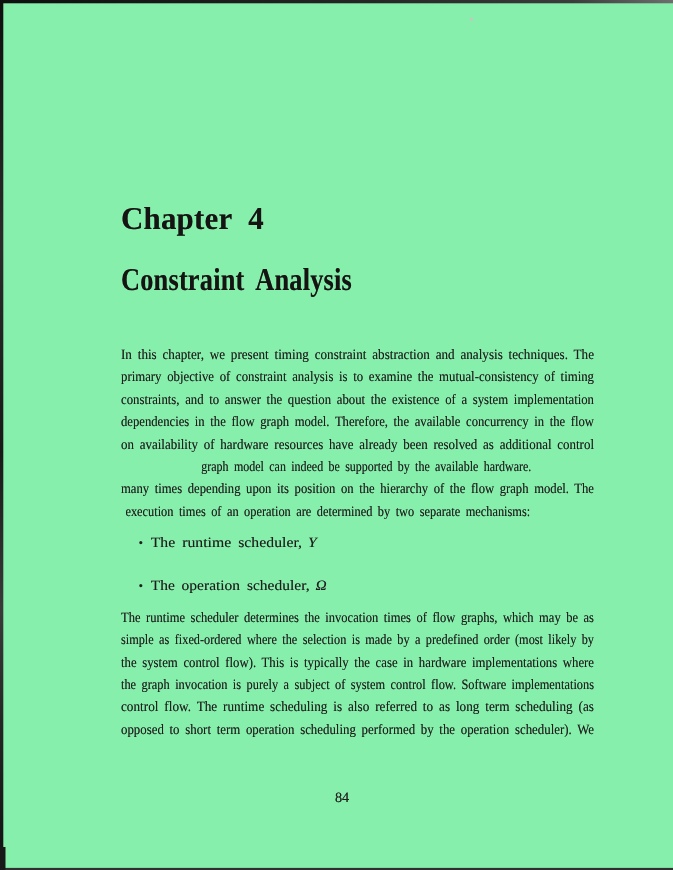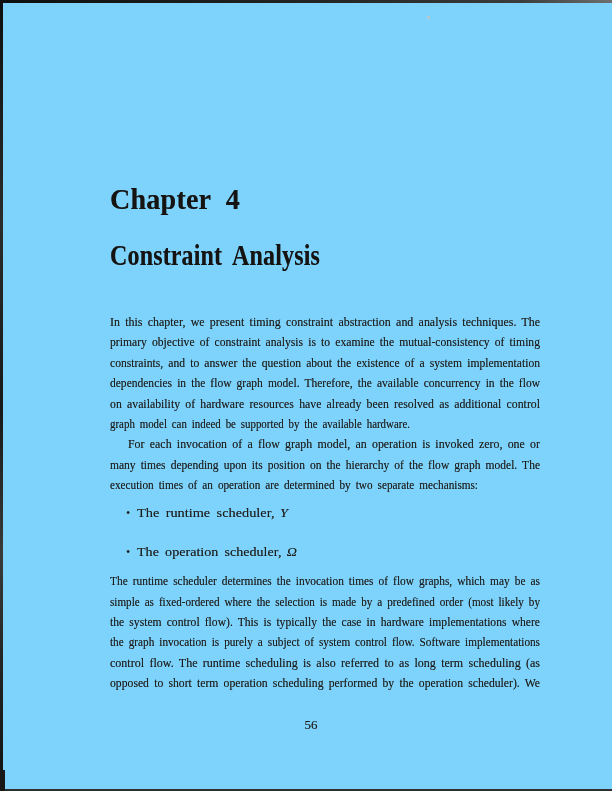--- a/index.html
+++ b/index.html
@@ -1,19 +1,19 @@
 <!DOCTYPE html>
 <html><head>
 <meta charset="utf-8">
 <style>
   html,body{margin:0;padding:0;background:#8a8a8a;}
   .sheet{
     position:relative;
     width:612px;height:791px;
-    background:#7dd3fc;
+    background:#86efac;
     overflow:hidden;
     font-family:"Liberation Serif","DejaVu Serif",serif;
     color:#1f1e1c;
   }
   
   .edge-left{position:absolute;left:0;top:0;width:3px;height:791px;
     background:linear-gradient(to bottom,#0f0f0f 0%,#2b2b2b 28%,#191919 52%,#3a3a3a 70%,#242424 84%,#121212 100%);}
   .edge-top{position:absolute;left:0;top:0;width:612px;height:3px;
     background:linear-gradient(to right,#0f0f0f 0%,#262626 55%,#3c3c3c 85%,#6e6e6e 100%);}
   .edge-bottom{position:absolute;left:0;bottom:0;width:612px;height:2px;background:#2f2f2f;}
@@ -22,21 +22,21 @@
 
   .content{position:absolute;left:110px;top:0;width:430px;}
 
   .chap,.title{position:absolute;left:0;font-weight:bold;font-size:29px;line-height:32px;color:#151412;letter-spacing:.2px;white-space:nowrap;}
   .chap{top:183px;}
   .chap .fit{word-spacing:8px;}
   .title{top:239px;}
   .title .fit{word-spacing:6px;}
 
   .bodytext{position:absolute;left:0;top:312px;width:430px;font-size:13px;}
-  .ln{height:20.4px;line-height:20.4px;white-space:nowrap;}
+  .ln{height:20.4px;line-height:20.4px;white-space:nowrap;text-align:right;}
   .ln.ind{padding-left:18px;}
   .fit{display:inline-block;white-space:nowrap;vertical-align:top;transform-origin:0 50%;
        word-spacing:2.5px;text-shadow:0 0 .4px rgba(31,30,28,.55);}
   .bullets{margin-top:7.5px;}
   .bullet{height:20.4px;line-height:20.4px;padding-left:16px;white-space:nowrap;}
   .bullet + .bullet{margin-top:19px;}
   .bdot{display:inline-block;width:11px;font-size:12px;}
   .sym{font-style:italic;margin-left:5px;}
   .p3{margin-top:8.5px;font-family:Liberation Serif, serif;}
 
@@ -69,21 +69,20 @@
       <div class="para">
         <div class="ln"><span class="fit" style="transform: scaleX(0.918282);">In this chapter, we present timing constraint abstraction and analysis techniques. The</span></div>
         <div class="ln"><span class="fit" style="transform: scaleX(0.894727);">primary objective of constraint analysis is to examine the mutual-consistency of timing</span></div>
         <div class="ln"><span class="fit" style="transform: scaleX(0.892782);">constraints, and to answer the question about the existence of a system implementation</span></div>
         <div class="ln"><span class="fit" style="transform: scaleX(0.886027);">dependencies in the flow graph model. Therefore, the available concurrency in the flow</span></div>
         <div class="ln"><span class="fit" style="transform: scaleX(0.907143);">on availability of hardware resources have already been resolved as additional control</span></div>
         <div class="ln"><span class="fit" style="transform: scaleX(0.839198);">graph model can indeed be supported by the available hardware.</span></div>
       </div>
 
       <div class="para">
-        <div class="ln ind"><span class="fit" style="transform: scaleX(0.915238);">For each invocation of a flow graph model, an operation is invoked zero, one or</span></div>
         <div class="ln"><span class="fit" style="transform: scaleX(0.885314);">many times depending upon its position on the hierarchy of the flow graph model. The</span></div>
         <div class="ln"><span class="fit" style="transform: scaleX(0.864452);">execution times of an operation are determined by two separate mechanisms:</span></div>
       </div>
 
       <div class="bullets">
         <div class="bullet">
           <span class="bdot">•</span><span class="fit" style="transform: scaleX(1.10282);"><span>The runtime scheduler,</span><span class="sym">Υ</span></span>
         </div>
         <div class="bullet">
           <span class="bdot">•</span><span class="fit" style="transform: scaleX(1.08291);"><span>The operation scheduler,</span><span class="sym">Ω</span></span>
@@ -94,16 +93,16 @@
         <div class="ln"><span class="fit" style="transform: scaleX(0.875792);">The runtime scheduler determines the invocation times of flow graphs, which may be as</span></div>
         <div class="ln"><span class="fit" style="transform: scaleX(0.857588);">simple as fixed-ordered where the selection is made by a predefined order (most likely by</span></div>
         <div class="ln"><span class="fit" style="transform: scaleX(0.893245);">the system control flow). This is typically the case in hardware implementations where</span></div>
         <div class="ln"><span class="fit" style="transform: scaleX(0.864457);">the graph invocation is purely a subject of system control flow. Software implementations</span></div>
         <div class="ln"><span class="fit" style="transform: scaleX(0.925446);">control flow. The runtime scheduling is also referred to as long term scheduling (as</span></div>
         <div class="ln"><span class="fit" style="transform: scaleX(0.899199);">opposed to short term operation scheduling performed by the operation scheduler). We</span></div>
       </div>
 
     </div>
 
-    <div class="pagenum">56</div>
+    <div class="pagenum">84</div>
 
   </div>
 </div>
 
 </body></html>

